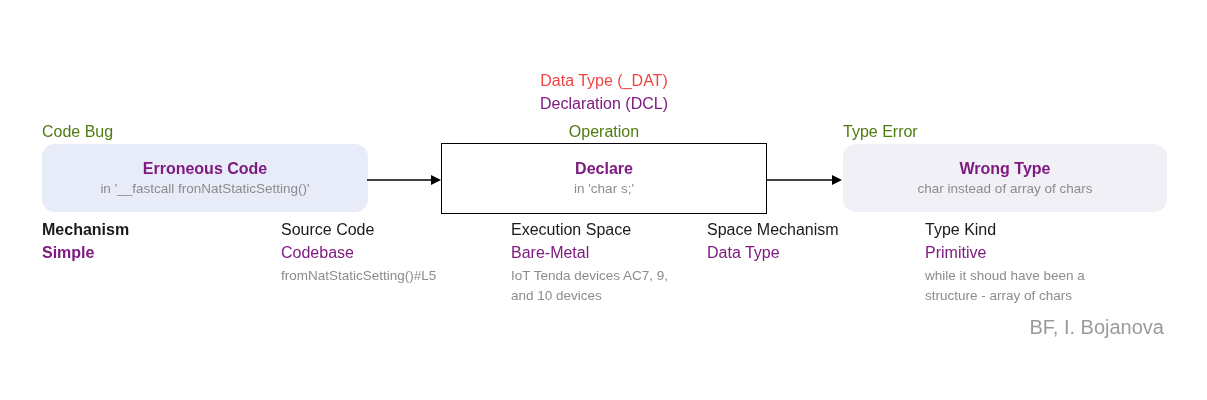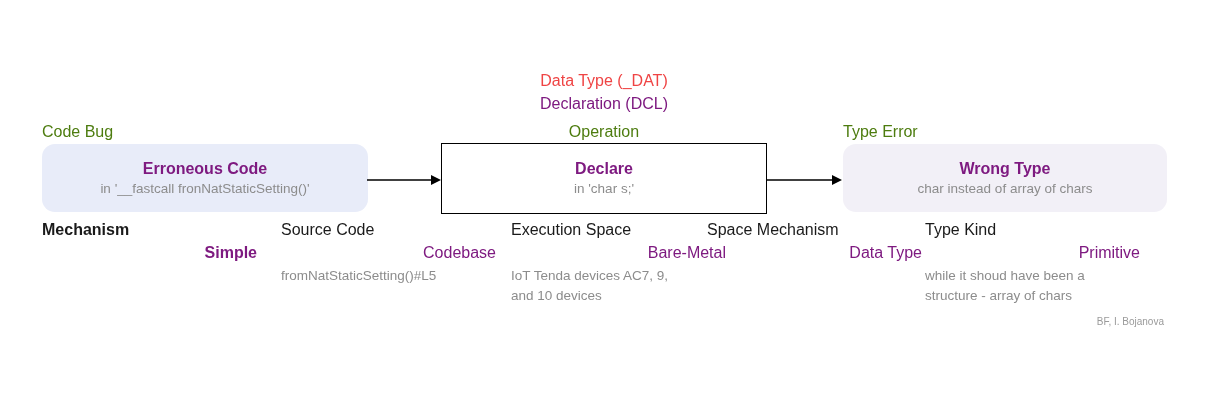--- a/index.html
+++ b/index.html
@@ -28,26 +28,26 @@
     background:#E8ECF9; border-radius:13px; }
   .node.operation { left:441px; top:143px; width:326px; height:71px;
     background:#ffffff; border:1.4px solid #000000; box-sizing:border-box; }
   .node.consequence { left:843px; top:144px; width:324px; height:68px;
     background:#F2F0F7; border-radius:13px; }
 
   .arrow { position:absolute; top:173px; height:14px; }
 
   .attr { position:absolute; top:218px; width:215px; }
   .attr .attr-label { font-size:16px; color:#1a1a1a; line-height:23px; }
-  .attr .attr-value { font-size:16px; color:#7E1A80; line-height:23px;text-align:right; }
+  .attr .attr-value { font-size:16px; color:#7E1A80; line-height:23px; }
   .attr .attr-note  { font-size:13.5px; color:#8C8C8C; line-height:20px; margin-top:2px; }
 
   .attribution {
     position:absolute; left:964px; top:316px; width:200px; text-align:right;
-    font-size:10px; color:#9A9A9A;
+    font-size:20px; color:#9A9A9A;
   }
 </style>
 </head>
 <body>
 
 <div class="canvas">
 
   <div class="hdr">
     <div class="class-line">Data Type (_DAT)</div>
     <div class="cluster-line">Declaration (DCL)</div>

